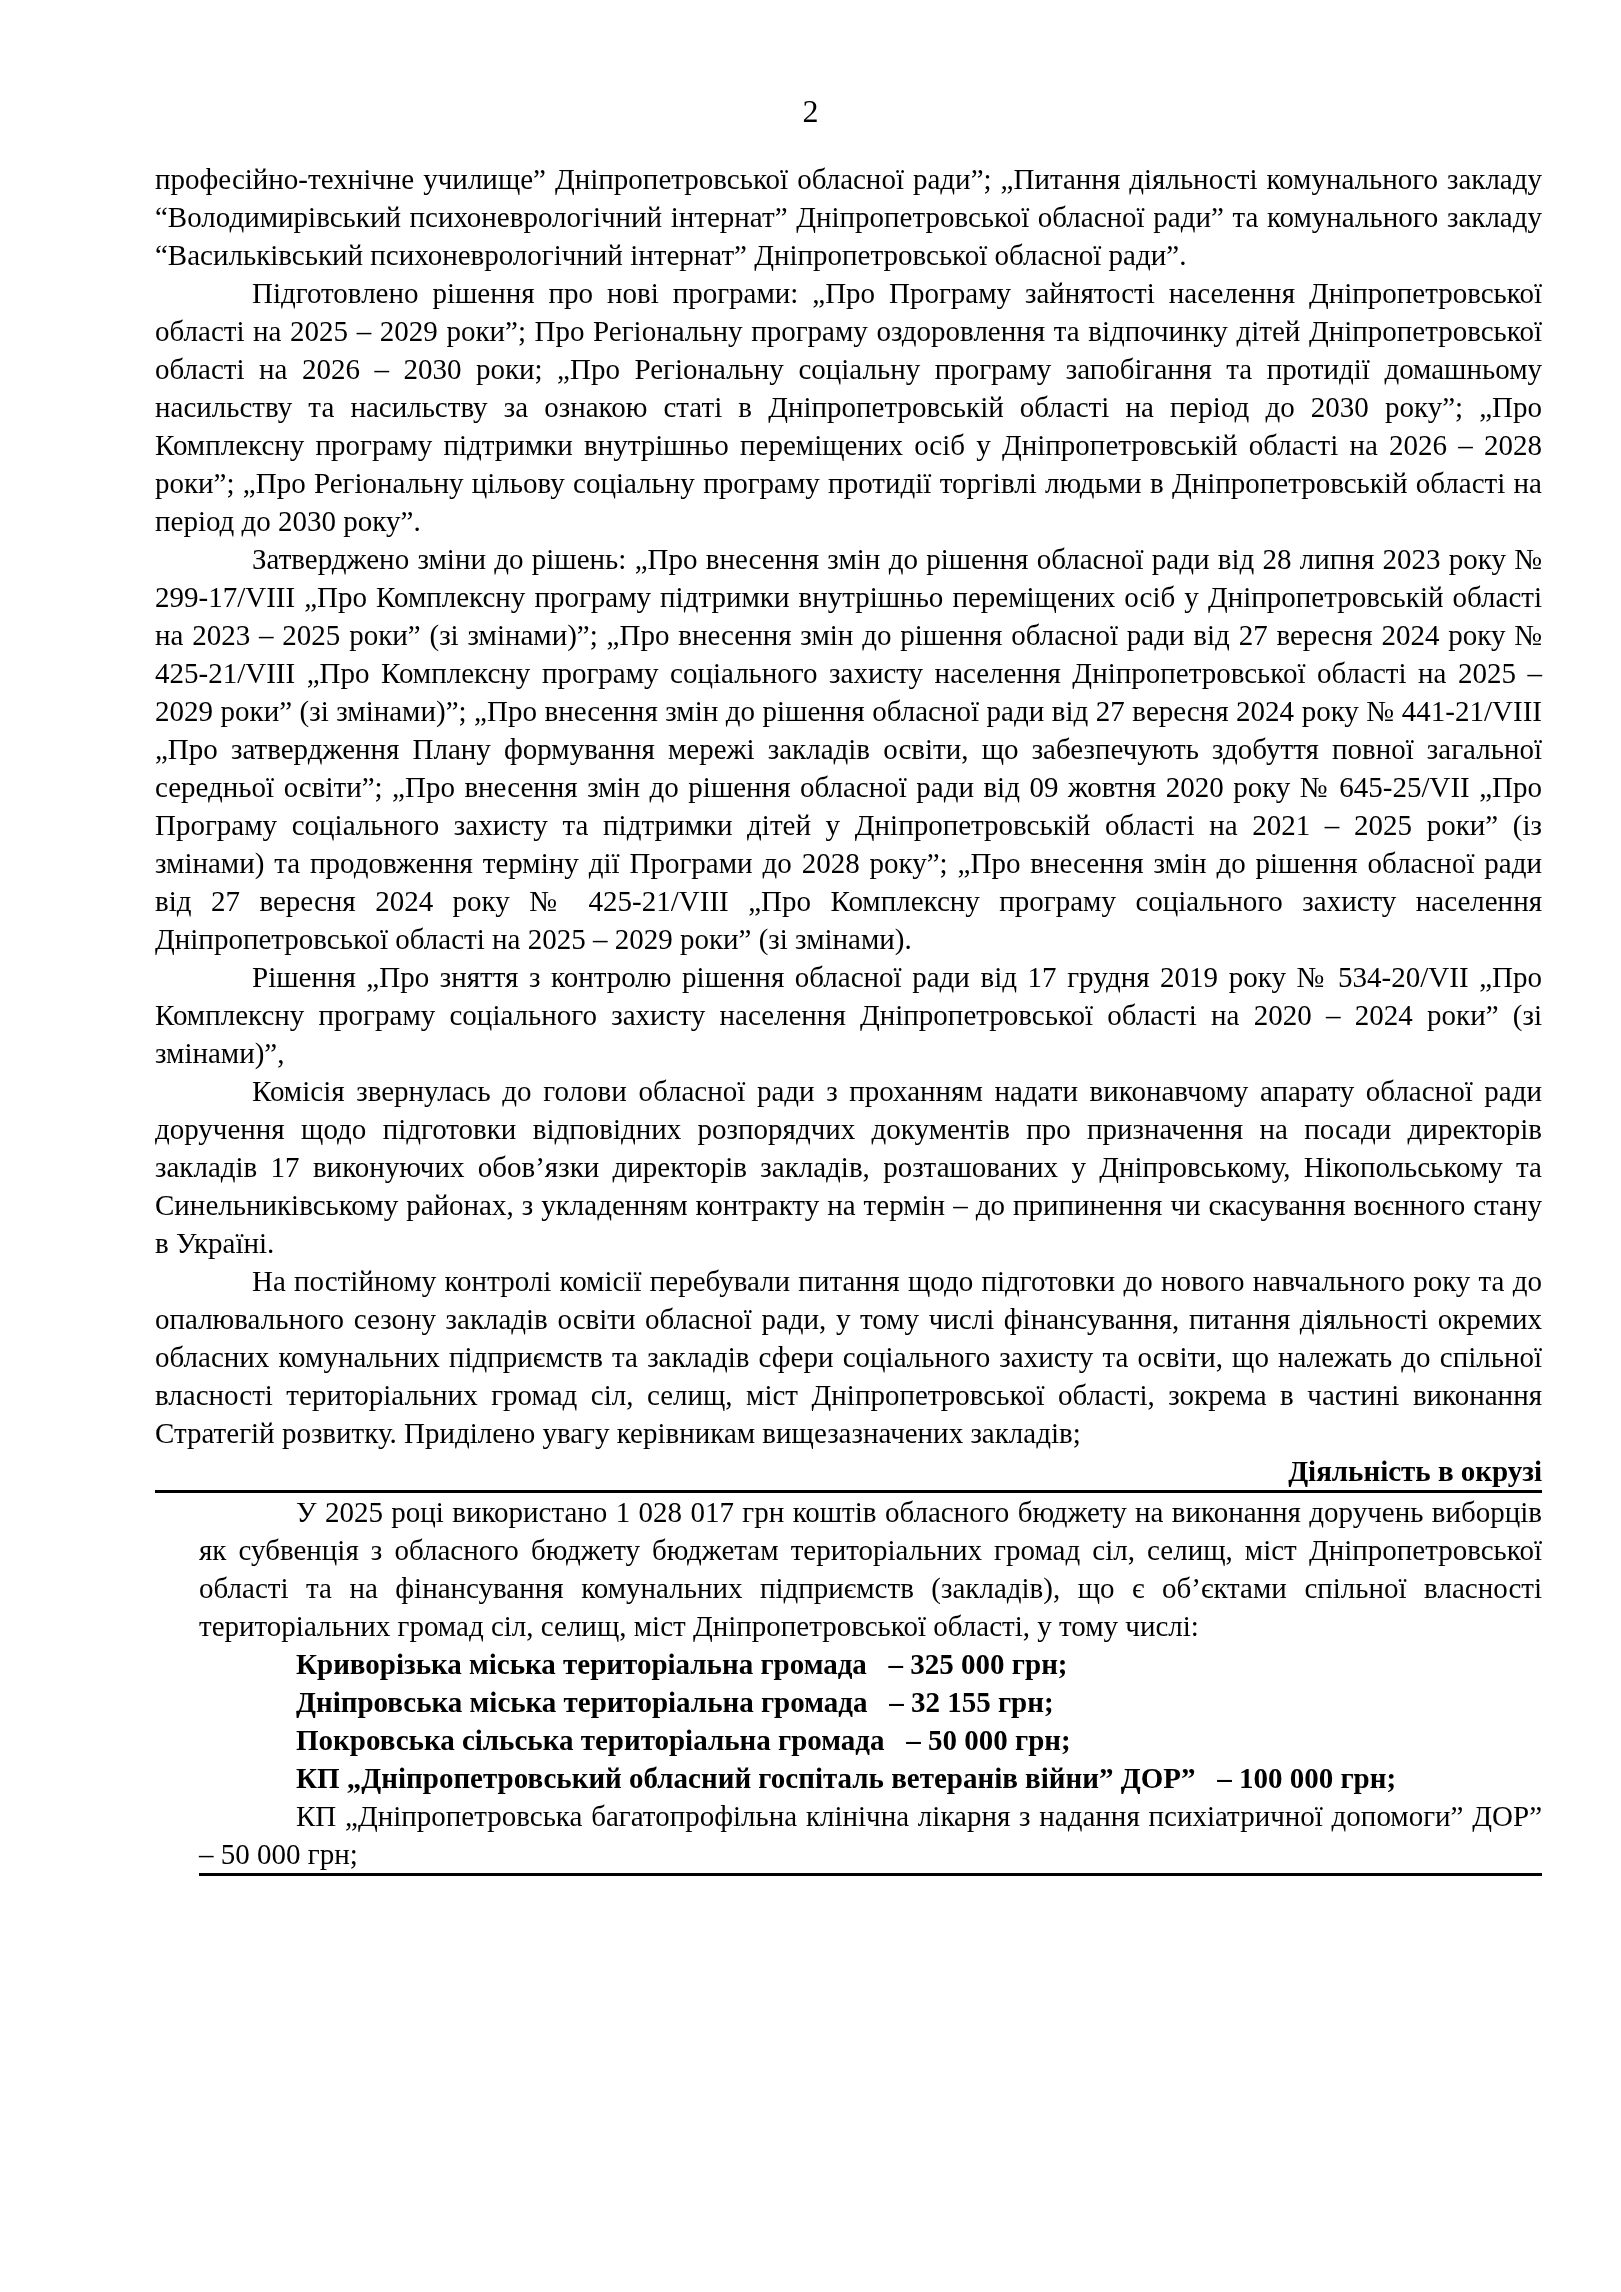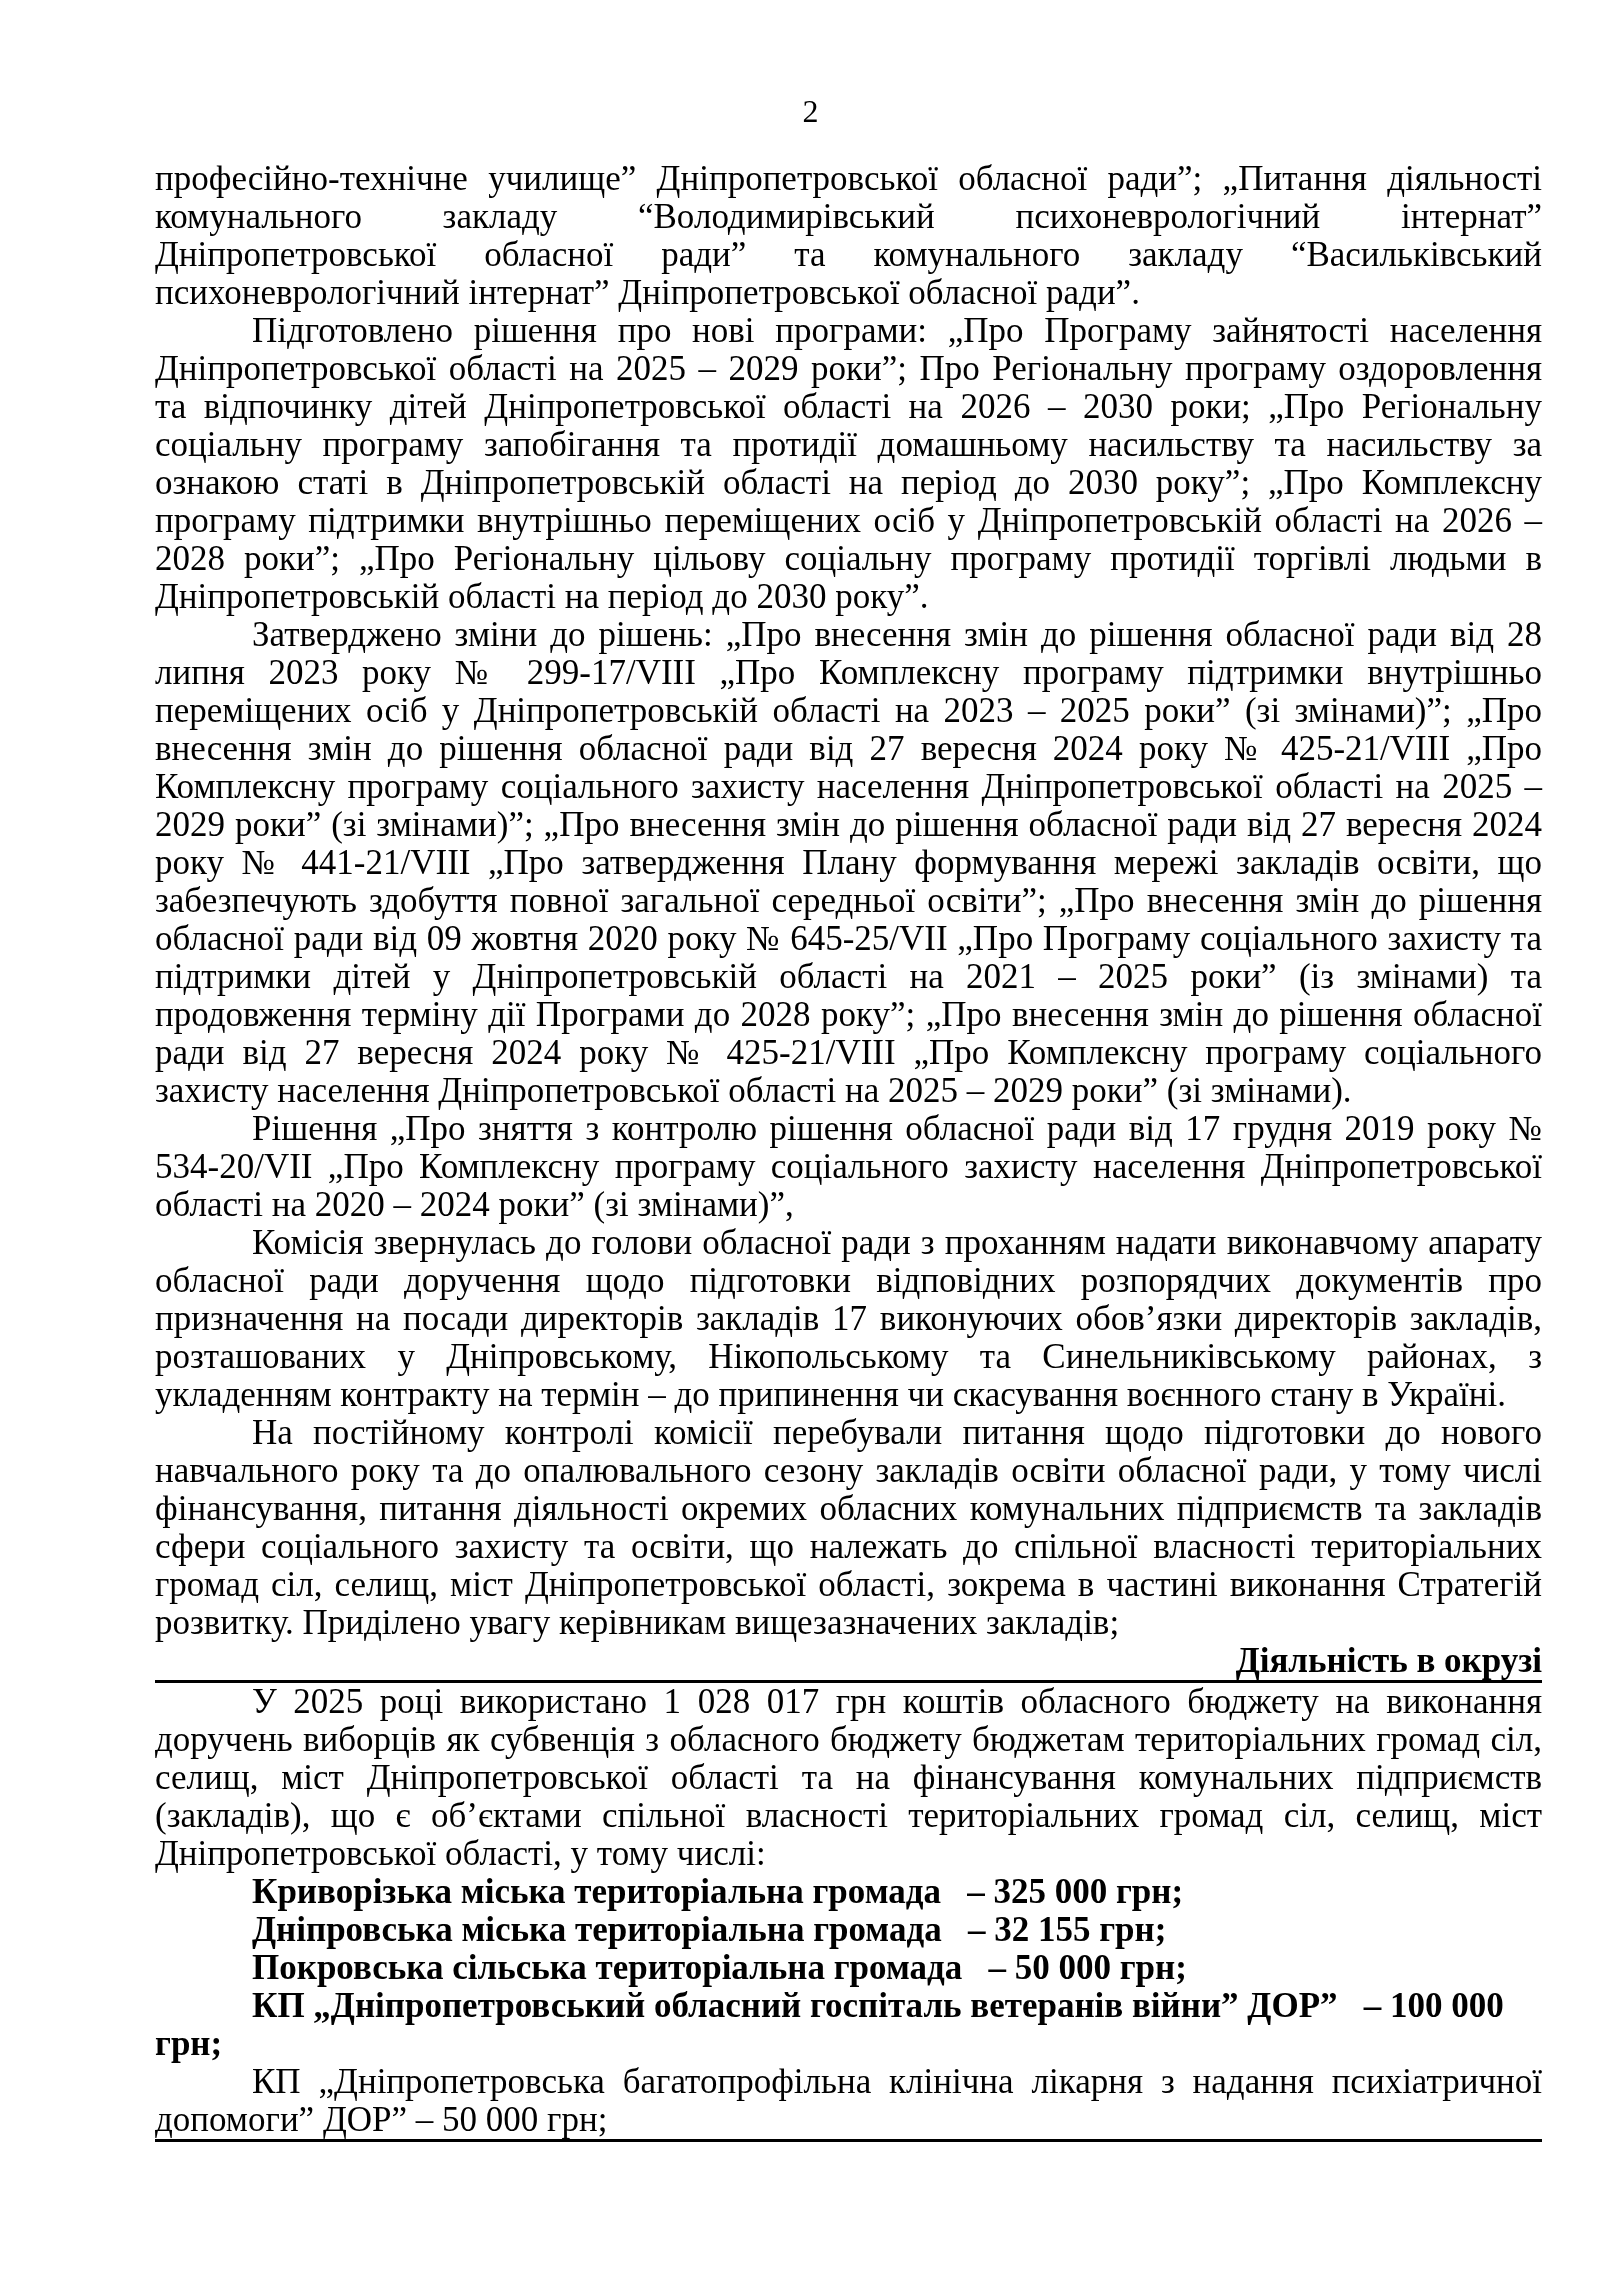--- a/index.html
+++ b/index.html
@@ -19,21 +19,21 @@
     width: 100%;
     text-align: center;
     font-size: 32px;
     line-height: 37px;
   }
   .content {
     position: absolute;
     left: 155px;
     top: 160px;
     width: 1387px;
-    font-size: 35px;
+    font-size: 29px;
     line-height: 38px;
     hyphens: none;
   }
   .para {
     margin: 0;
     padding: 0;
     text-align: justify;
     text-indent: 97px;
   }
   .para.noindent { text-indent: 0; }
@@ -45,20 +45,21 @@
     white-space: pre-wrap;
     font-weight: bold;
   }
   .section-heading-row {
     font-weight: bold;
     text-align: right;
     border-bottom: 3.9px solid #000000;
   }
   .section-body {
     border-bottom: 3.9px solid #000000;
+    margin-left: 44px;
   }
 </style>
 </head>
 <body>
 
 <div class="page">
 
   <div class="pagenum">2</div>
 
   <div class="content">

